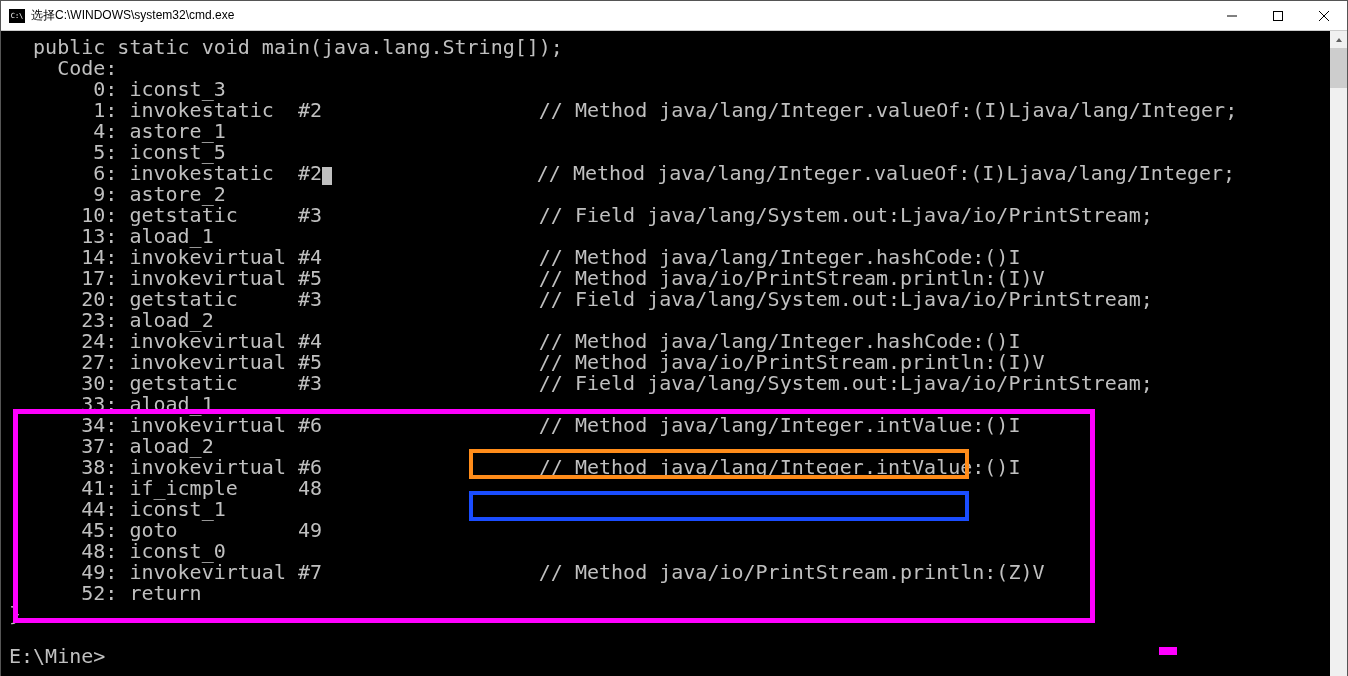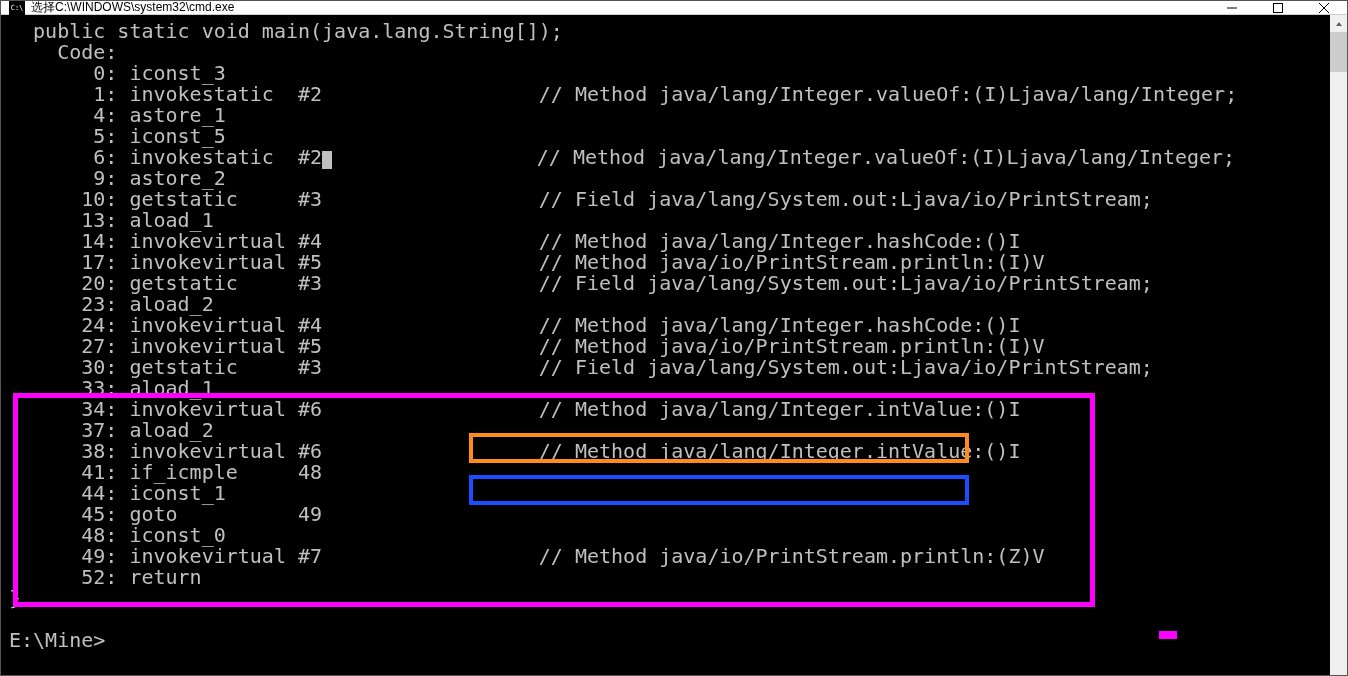--- a/index.html
+++ b/index.html
@@ -1,18 +1,18 @@
 <!DOCTYPE html>
 <html><head>
 <meta charset="utf-8">
 <style>
 * { margin:0; padding:0; box-sizing:border-box; }
 body { width:1348px; height:676px; background:#fff; font-family:"Microsoft YaHei",Arial,sans-serif; overflow:hidden; }
 .window { width:1348px; height:676px; border:1px solid #555; display:flex; flex-direction:column; }
-.titlebar { height:14px; background:#fff; display:flex; align-items:center; border-bottom:1px solid #ccc; }
+.titlebar { height:30px; background:#fff; display:flex; align-items:center; border-bottom:1px solid #ccc; }
 .titlebar-icon { width:16px; height:14px; margin:0 6px 0 8px; background:#000; position:relative; display:flex; align-items:center; justify-content:center; }
 .titlebar-icon::after { content:"C:\\"; color:#fff; font-size:7px; font-family:monospace; }
 .title-text { font-size:12px; color:#000; flex:0 0 auto; }
 .title-spacer { flex:1; }
 .winbtn { width:46px; height:30px; display:flex; align-items:center; justify-content:center; }
 .winbtn svg { width:10px; height:10px; }
 .terminal-wrap { flex:1; display:flex; background:#000; }
 .terminal { flex:1; padding:6px 0 0 8px; font-family:"NSimSun","SimSun","Consolas",monospace; font-size:20px; line-height:21px; color:#c0c0c0; white-space:pre; position:relative; overflow:hidden; }
 .scrollbar { width:17px; background:#f0f0f0; position:relative; }
 .scroll-arrow { width:17px; height:17px; background:#f0f0f0; display:flex; align-items:center; justify-content:center; position:absolute; }

